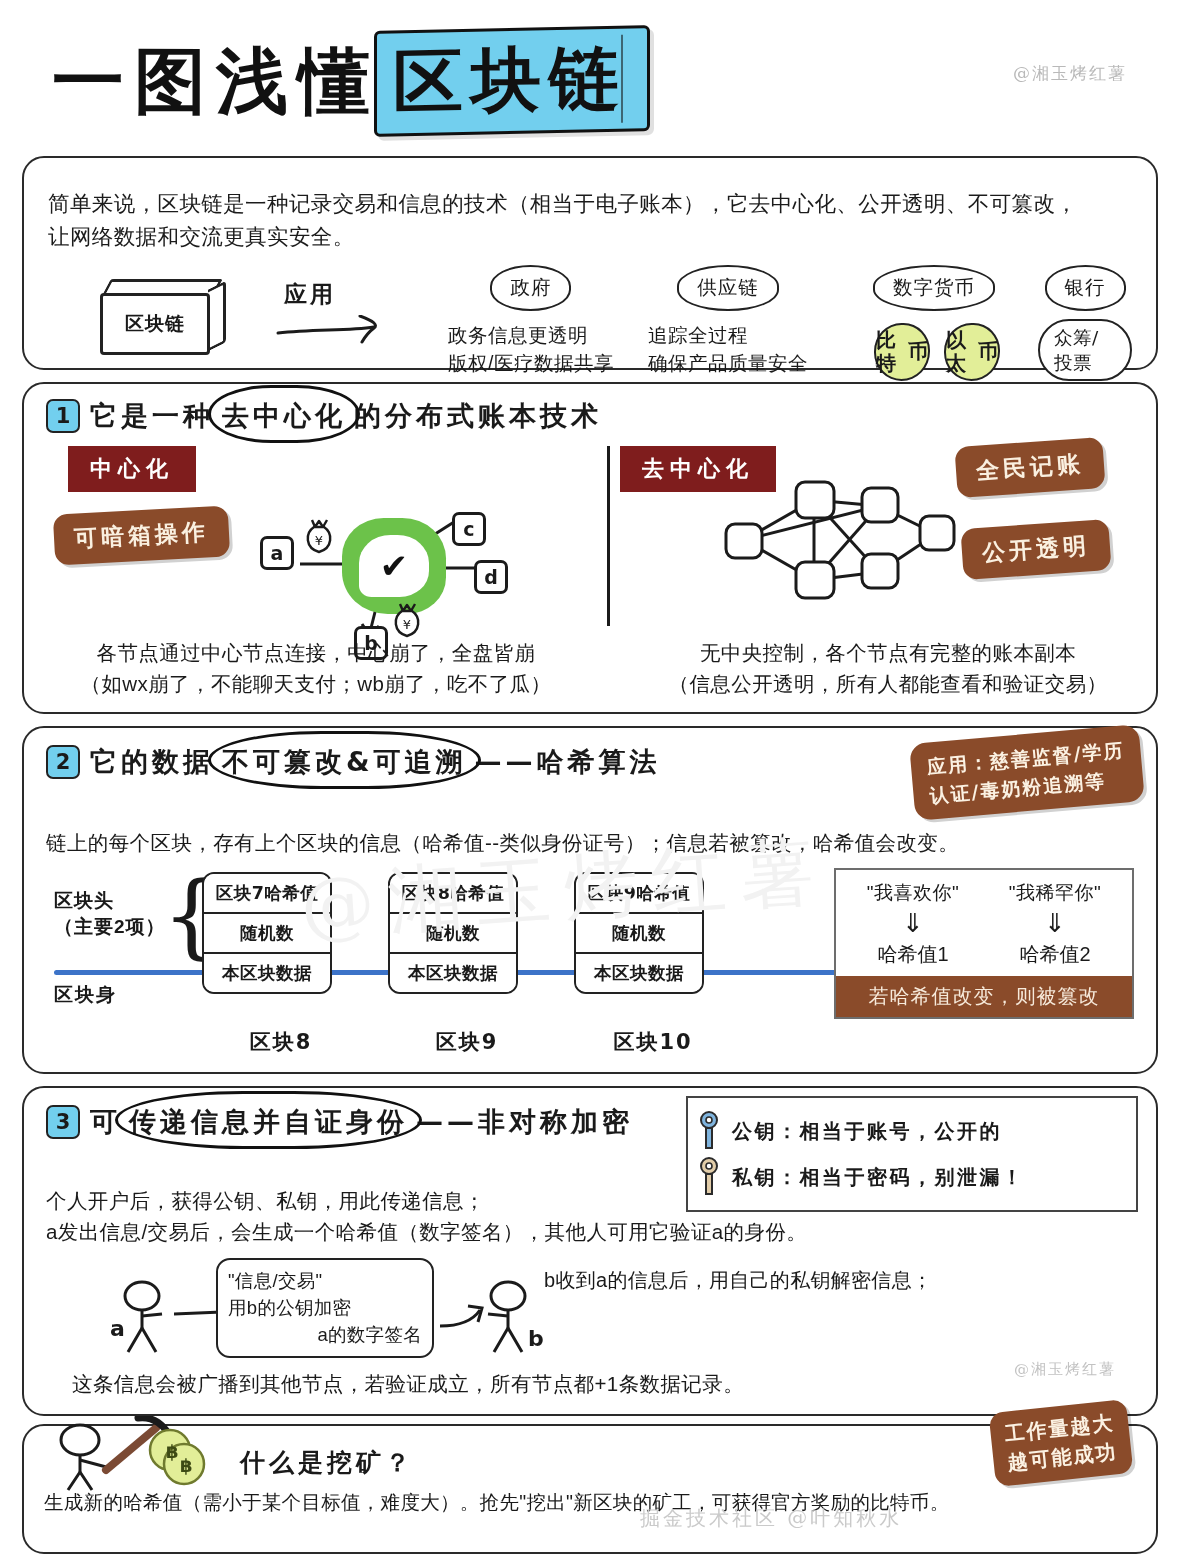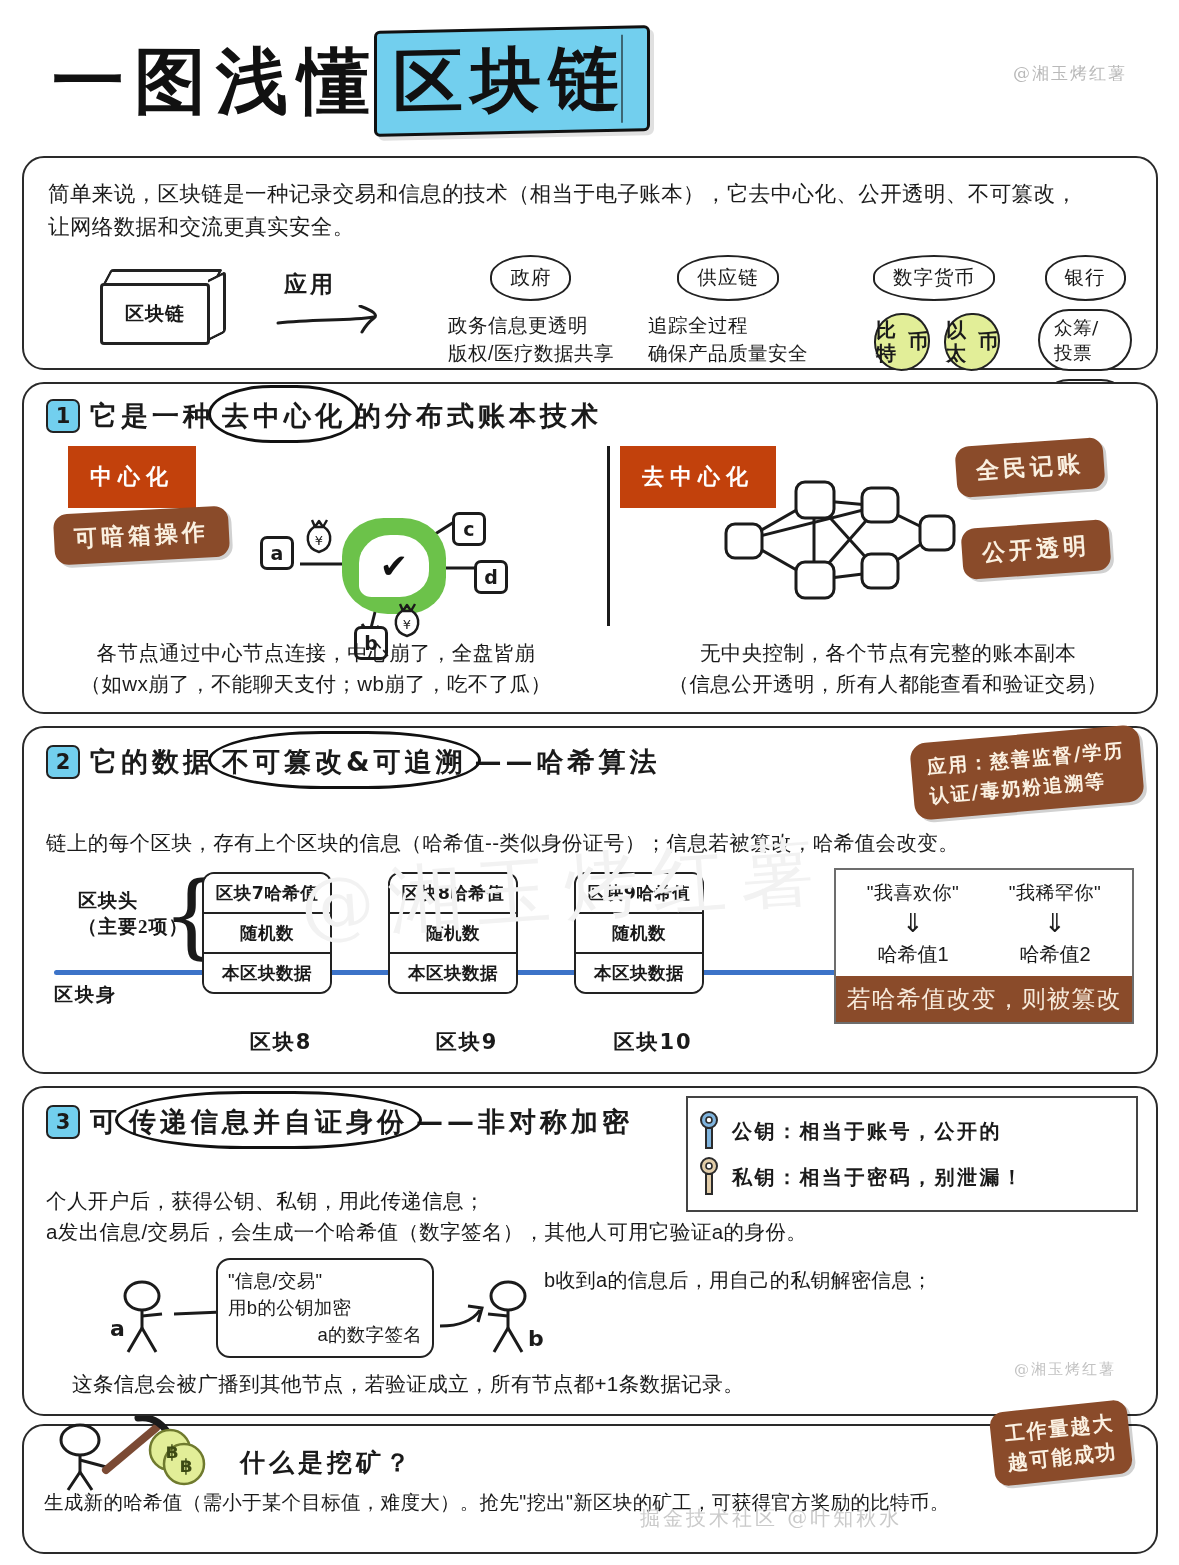--- a/index.html
+++ b/index.html
@@ -51,21 +51,21 @@
 
   
   .card {
     position: absolute;
     border: 2.5px solid #2a2a2a;
     border-radius: 22px;
     background: #fff;
   }
 
   
-  #intro { left: 22px; top: 156px; width: 1136px; height: 214px; padding: 20px 24px; }
+  #intro { left: 22px; top: 156px; width: 1136px; height: 214px; padding: 30px 24px; }
   .intro-p { font-size: 21.5px; line-height: 1.55; color: #1b1b1b; letter-spacing:.4px;}
   .intro-apps { position: relative; margin-top: 8px; height: 120px; }
 
   .book3d { position:absolute; left:52px; top:16px; width:130px; height:76px; }
   .book3d .front {
     position:absolute; left:0; top:14px; width:110px; height:62px;
     border:3px solid #222; border-radius:4px; background:#fff;
     display:flex; align-items:center; justify-content:center;
     font-size:19px; font-weight:700; letter-spacing:1px;
     font-family:"DejaVu Sans",sans-serif;
@@ -128,22 +128,22 @@
     position:relative; display:inline-block; padding:0 8px;
   }
   .circled::before{
     content:""; position:absolute; left:-6px; right:-6px; top:-13px; bottom:-9px;
     border:3px solid #111; border-radius:50%/60%;
   }
 
   
   #sec1 { left:22px; top:382px; width:1136px; height:332px; padding:14px 22px 8px; }
   .tag-black {
-    display:inline-block; background:#c2410c; color:#fff;
-    padding:16px 22px; font-size:22px; font-weight:700; letter-spacing:6px;
+    display:inline-block; background:#7f1d1d; color:#fff;
+    padding:8px 22px; font-size:22px; font-weight:700; letter-spacing:6px;
     font-family:"DejaVu Sans",sans-serif;
   }
   .tag-brown {
     display:inline-block; background:#8A4B2A; color:#FAF0E0;
     padding:10px 20px; border-radius:14px;
     font-size:23px; font-weight:700; letter-spacing:4px;
     font-family:"DejaVu Sans",sans-serif;
     box-shadow: 3px 3px 0 rgba(0,0,0,.18);
   }
   .caption { font-size:20.5px; line-height:1.5; letter-spacing:.4px; text-align:center; }
@@ -192,37 +192,37 @@
     padding:7px 0; text-align:center; font-size:17.5px; font-weight:700;
     letter-spacing:.5px; font-family:"DejaVu Sans",sans-serif; background:#fff;
   }
   .blk div + div { border-top:2.5px solid #222; }
   .blk-label {
     position:absolute; top:162px; width:158px; text-align:center;
     font-size:21px; font-weight:700; letter-spacing:2px;
     font-family:"DejaVu Sans",sans-serif;
   }
   .head-lab { position:absolute; left:0px; top:22px; font-size:19px; font-weight:700;
-    line-height:1.35; font-family:Liberation Serif, serif; letter-spacing:1px;margin-left:24px;}
+    line-height:1.35; font-family:Liberation Sans, sans-serif; letter-spacing:1px;}
   .body-lab { position:absolute; left:0px; top:116px; font-size:19px; font-weight:700;
     font-family:"DejaVu Sans",sans-serif; letter-spacing:2px;}
   .brace { position:absolute; left:108px; top:14px; font-size:92px; line-height:.78;
      font-family:"DejaVu Serif", serif; font-weight:300;}
 
   .hashbox {
     position:absolute; right:22px; top:140px; width:300px;
     border:2px solid #6d6d6d; background:#fff;
   }
   .hashbox .top-area { padding:10px 6px 8px; }
   .hash-pair { display:flex; justify-content:space-around; font-size:19px; letter-spacing:.5px; }
   .hash-arrows { display:flex; justify-content:space-around; font-size:26px; margin:2px 0 0; }
   .hash-vals { display:flex; justify-content:space-around; font-size:20px; margin-top:2px; }
   .hash-foot {
     background:#8A4B2A; color:#F7EADB; text-align:center;
-    padding:7px 8px; font-size:24px; letter-spacing:1px;
+    padding:7px 8px; font-size:20px; letter-spacing:1px;
   }
 
   
   #sec3 { left:22px; top:1086px; width:1136px; height:330px; padding:16px 22px 8px; }
   .keybox {
     position:absolute; right:18px; top:8px; width:452px;
     border:2px solid #444; background:#fff; padding:8px 10px;
   }
   .key-row { display:flex; align-items:center; gap:12px; margin:4px 0; }
   .key-row span.txt { font-size:20px; font-weight:700; letter-spacing:2.5px;

